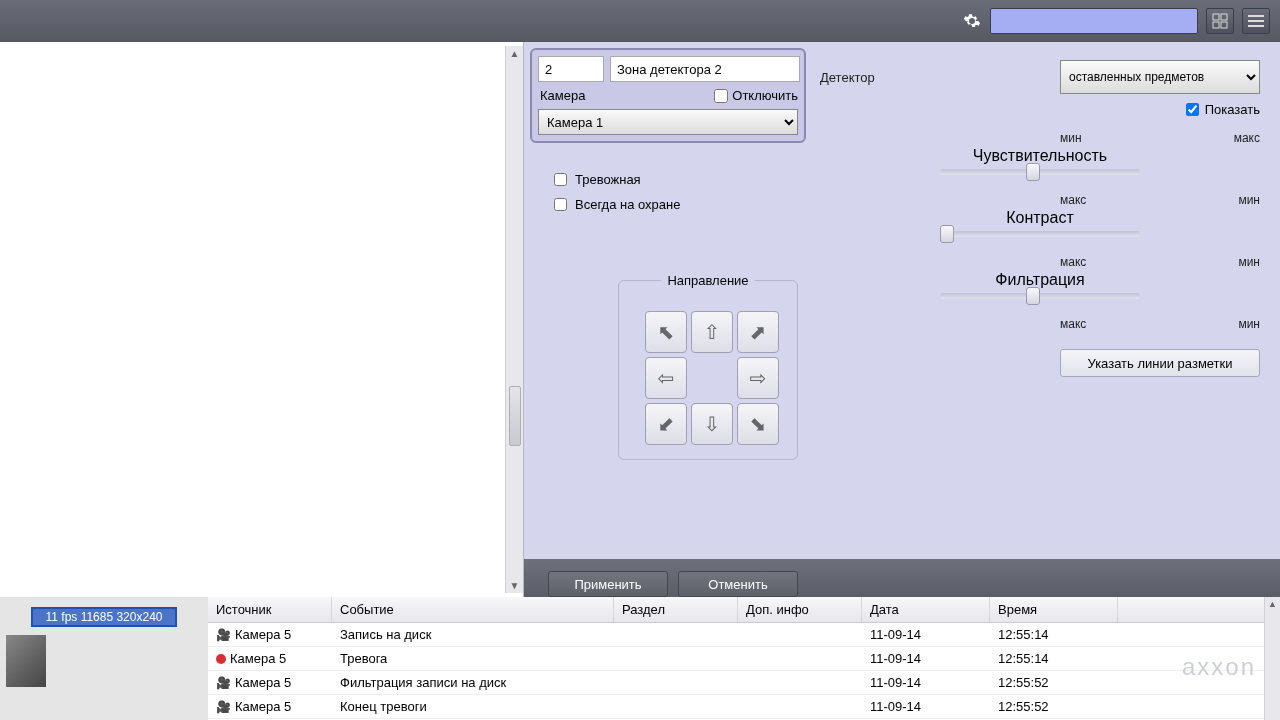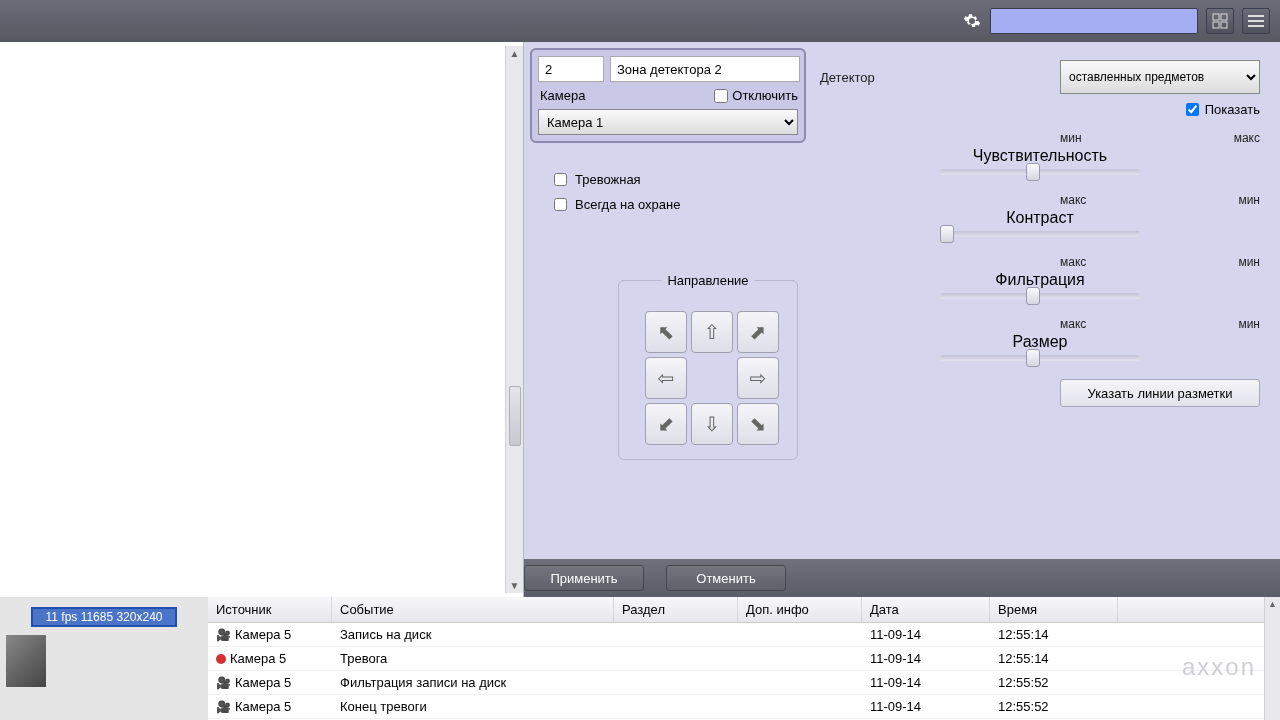--- a/index.html
+++ b/index.html
@@ -34,21 +34,21 @@
 .det-row { display: flex; align-items: center; justify-content: space-between; gap: 10px; margin-bottom: 8px; }
 .det-row .lbl { font-size: 13px; color: #222; }
 .det-select { width: 200px; height: 34px; background: linear-gradient(#fafafa,#dcdcdc); border: 1px solid #888; font-size: 12px; padding: 0 4px; }
 .show-row { display: flex; justify-content: flex-end; align-items: center; gap: 6px; font-size: 13px; margin-bottom: 14px; }
 .slider-block { margin-bottom: 18px; }
 .slider-labels { display: flex; justify-content: space-between; width: 200px; margin-left: auto; font-size: 12px; color: #222; margin-bottom: 2px; }
 .slider-row { display: flex; align-items: center; justify-content: flex-end; gap: 4px; flex-direction: column; }
 .slider-track { width: 200px; height: 6px; background: linear-gradient(#c2c2d6,#e2e2ee); border-radius: 3px; position: relative; }
 .slider-thumb { position: absolute; top: -6px; width: 14px; height: 18px; background: linear-gradient(#f8f8fc,#d6d6e0); border: 1px solid #9a9aac; border-radius: 3px; }
 .markup-btn { width: 200px; height: 28px; margin-left: auto; display: block; background: linear-gradient(#f4f4f8,#e2e2ec); border: 1px solid #a8a8bc; border-radius: 3px; font-size: 13px; cursor: pointer; text-align: center; }
-.action-bar { position: absolute; bottom: 0; left: 0; right: 0; height: 38px; background: linear-gradient(#6e707c,#5a5c68); display: flex; align-items: center; gap: 22px; }
+.action-bar { position: absolute; bottom: 0; left: 0; right: 0; height: 38px; background: linear-gradient(#6e707c,#5a5c68); display: flex; align-items: flex-end; gap: 10px; padding-left: 24px; }
 .act-btn { width: 120px; height: 26px; background: linear-gradient(#72747e,#5e606a); border: 1px solid #44464e; border-radius: 3px; color: #fff; font-size: 13px; cursor: pointer; }
 .bottom-area { height: 123px; display: flex; background: #9a9aac; }
 .thumb-area { width: 208px; background: #e5e5e5; padding: 6px; }
 .fps-badge { width: 146px; height: 20px; background: #4a74c8; border: 2px solid #2050b0; color: #fff; font-size: 12px; display: flex; align-items: center; justify-content: center; margin: 4px auto 4px; }
 .cam-thumb { width: 40px; height: 52px; background: linear-gradient(135deg,#888,#444); margin-top: 8px; }
 .event-table { flex: 1; background: #fff; position: relative; overflow: hidden; }
 .tbl-header { display: flex; height: 26px; background: linear-gradient(#f8f8fa,#e6e6ec); border-bottom: 1px solid #ccc; font-size: 13px; align-items: center; }
 .th { padding: 0 8px; border-right: 1px solid #d6d6dc; height: 100%; display: flex; align-items: center; }
 .tbl-body { }
 .tbl-row { display: flex; height: 24px; font-size: 13px; align-items: center; border-bottom: 1px solid #f0f0f0; }
@@ -194,26 +194,20 @@
               <div class="slider-thumb" style="left:86px"></div>
             </div>
         </div>
       </div>
 
       <div class="slider-block">
         <div class="slider-labels">
             <span>макс</span>
             <span>мин</span>
           </div>
-        <div class="slider-row">
-          <span class="lbl">Размер</span>
-          <div class="slider-track">
-              <div class="slider-thumb" style="left:86px"></div>
-            </div>
-        </div>
       </div>
 
       <button class="markup-btn">Указать линии разметки</button>
     </div>
 
     <div class="action-bar">
       <button class="act-btn">Применить</button>
       <button class="act-btn">Отменить</button>
     </div>
   </div>

